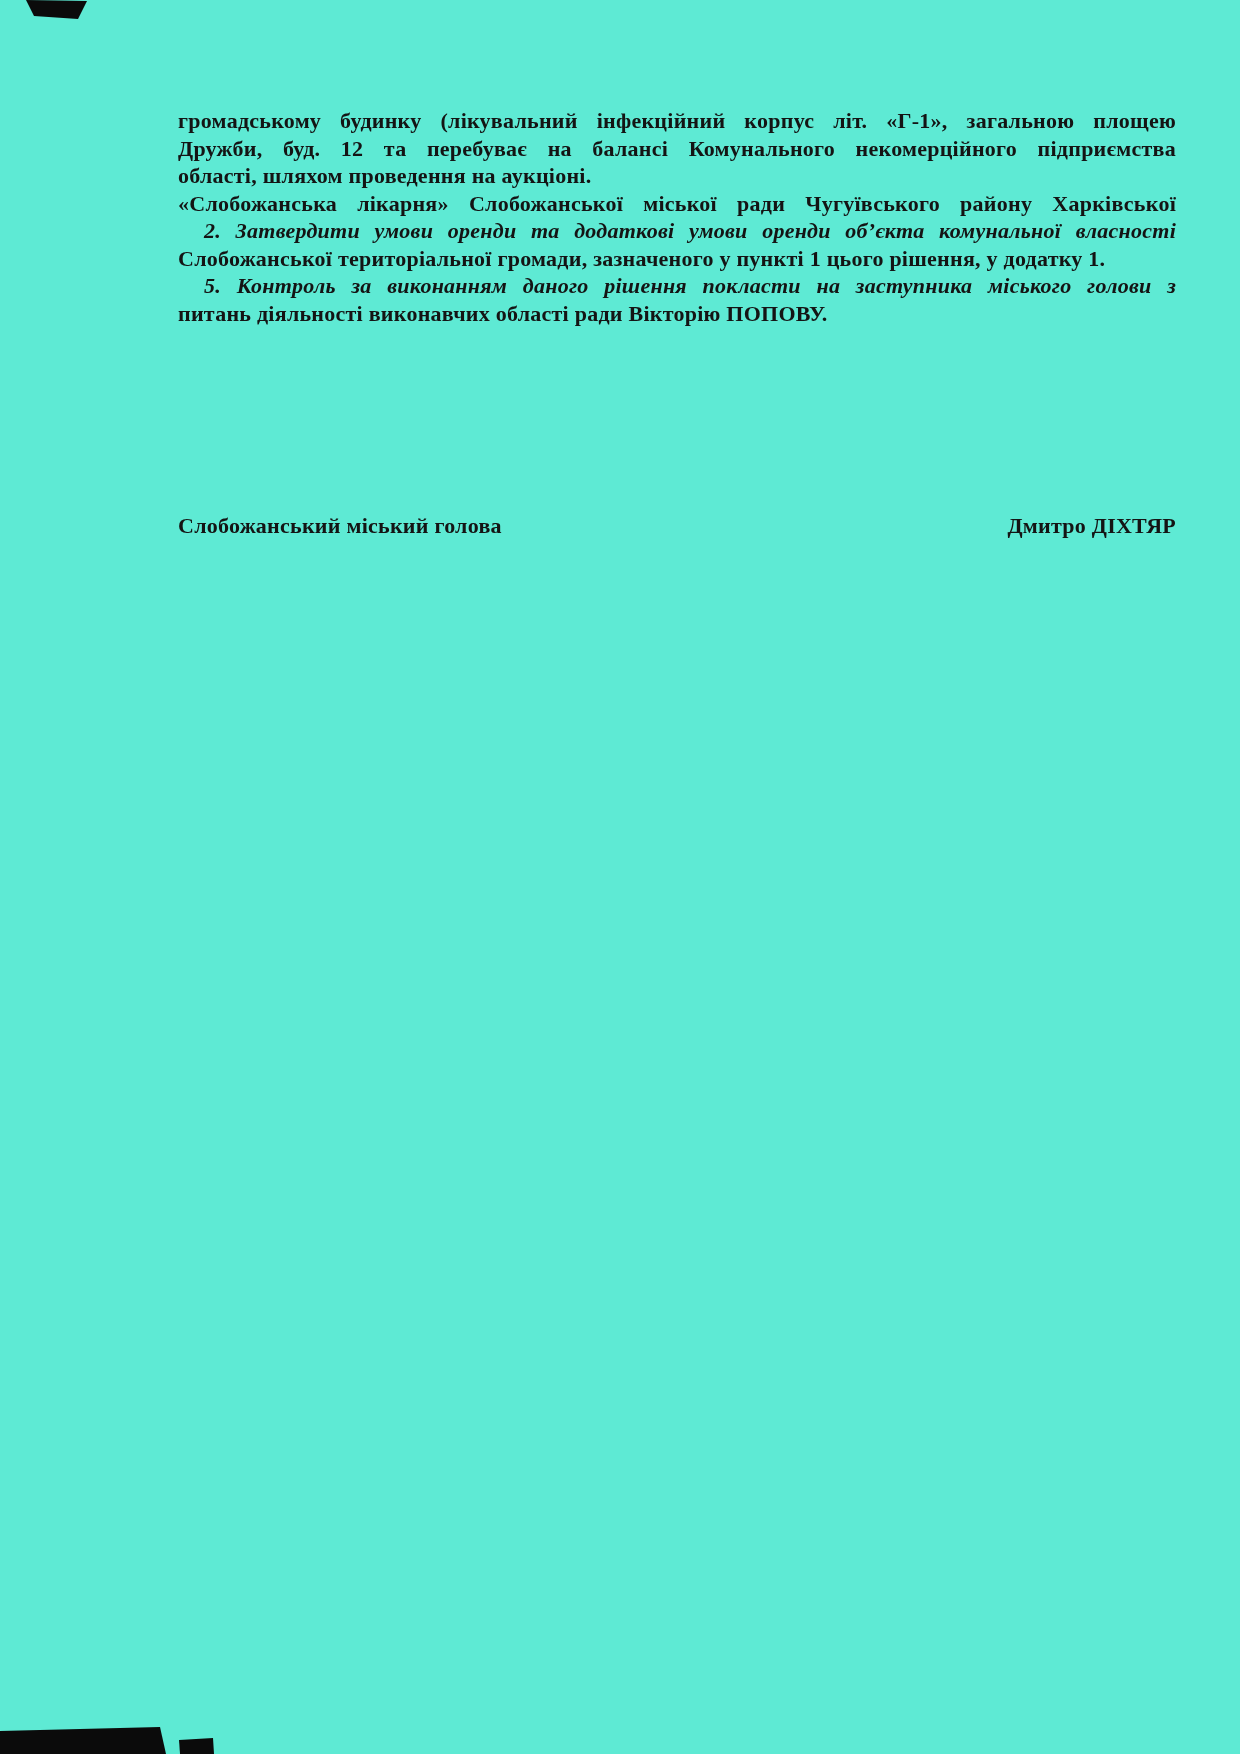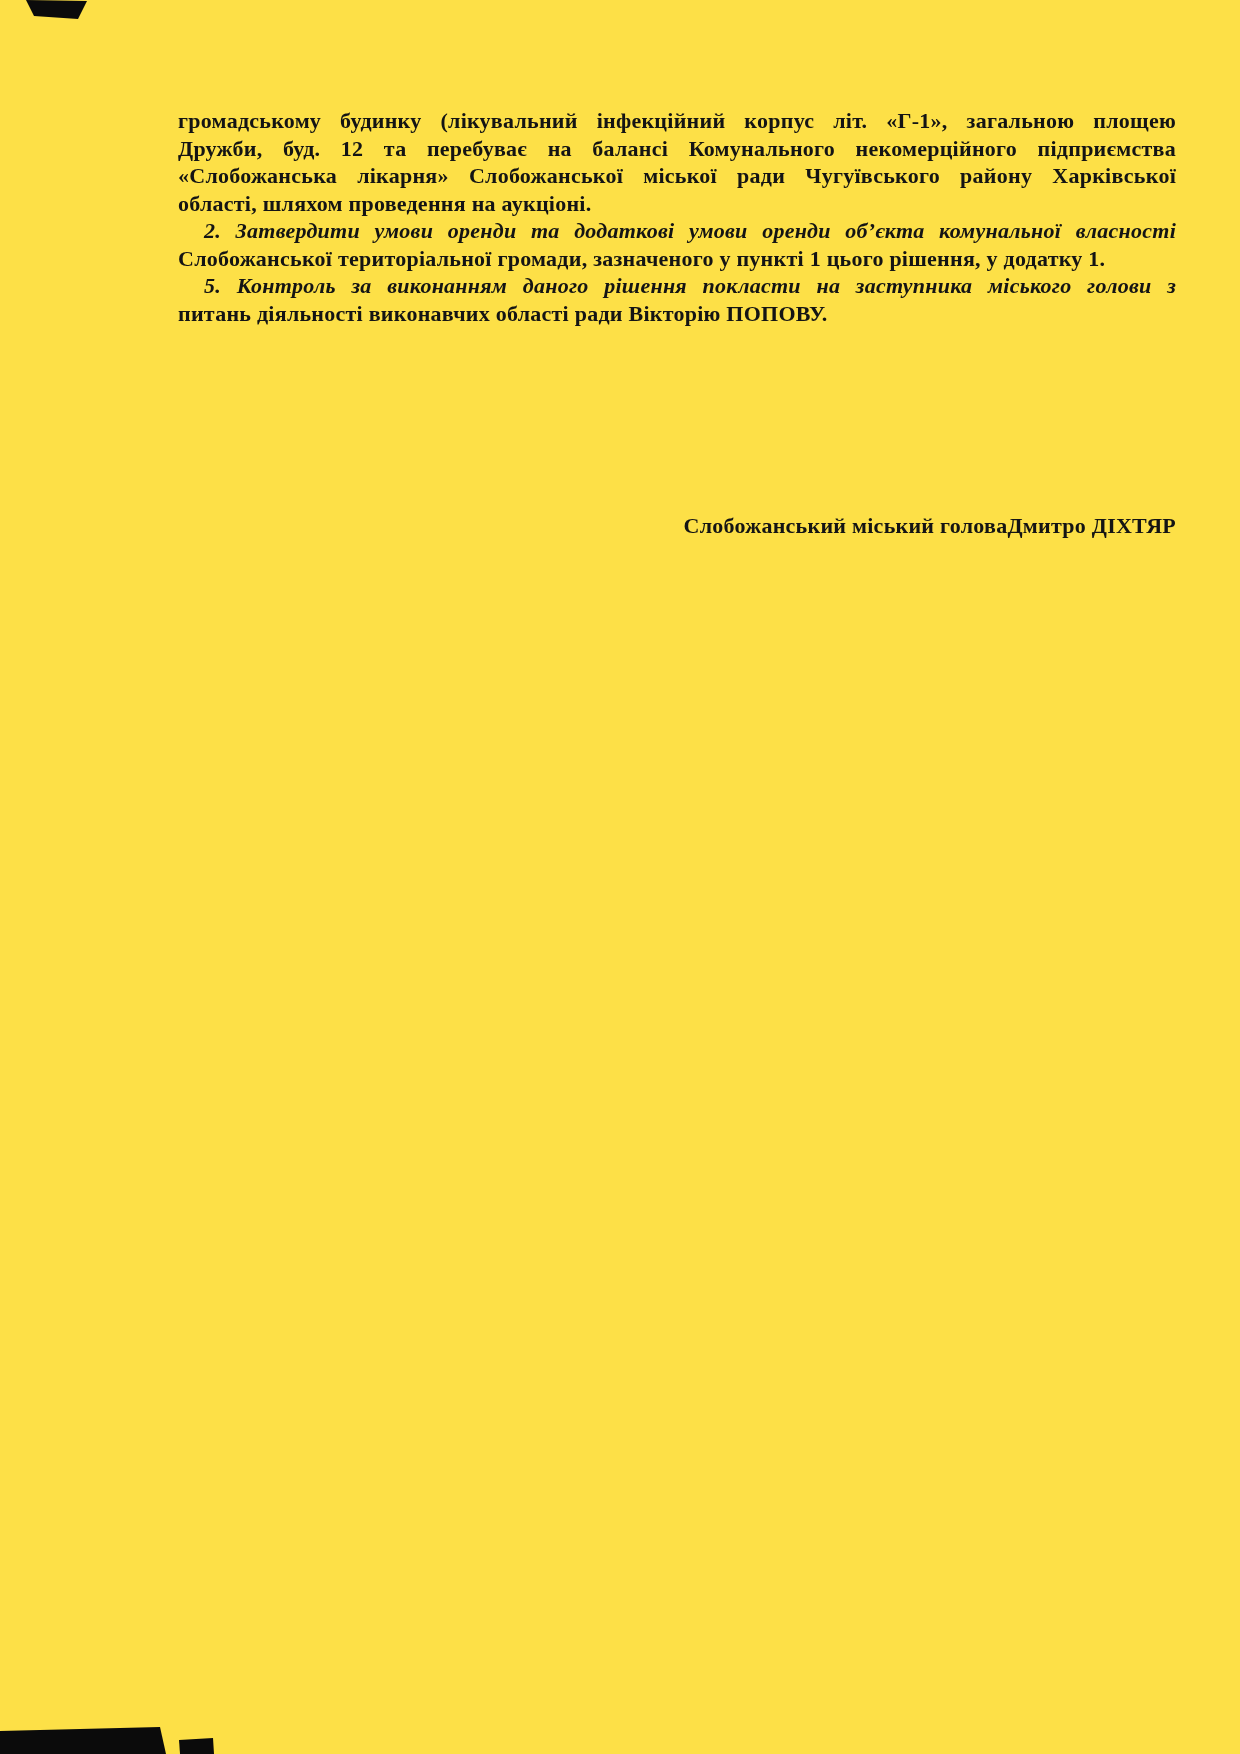--- a/index.html
+++ b/index.html
@@ -4,21 +4,21 @@
 <style>
   html, body {
     margin: 0;
     padding: 0;
     background: #ffffff;
   }
   .page {
     position: relative;
     width: 1240px;
     height: 1754px;
-    background: #fde047;
+    background: #5eead4;
     overflow: hidden;
     font-family: "Liberation Serif", "DejaVu Serif", serif;
     color: #141414;
   }
   .body-text {
     position: absolute;
     left: 178px;
     top: 107px;
     width: 998px;
     font-size: 22px;
@@ -38,21 +38,21 @@
   .line.indent {
     text-indent: 26px;
     font-style: italic;
   }
   .sig-row {
     position: absolute;
     left: 178px;
     top: 512px;
     width: 998px;
     display: flex;
-    justify-content: flex-end;
+    justify-content: space-between;
     align-items: baseline;
     font-size: 22px;
     line-height: 27.5px;
     font-weight: 600;
     letter-spacing: 0.25px;
     white-space: nowrap;
   }
   .artifact-layer {
     position: absolute;
     left: 0;
@@ -63,22 +63,22 @@
   }
 </style>
 </head>
 <body>
 
 <div class="page">
 
   <div class="body-text">
     <div class="line">громадському будинку (лікувальний інфекційний корпус літ. «Г-1», загальною площею</div>
     <div class="line">Дружби, буд. 12 та перебуває на балансі Комунального некомерційного підприємства</div>
+    <div class="line left">області, шляхом проведення на аукціоні.</div>
     <div class="line">«Слобожанська лікарня» Слобожанської міської ради Чугуївського району Харківської</div>
-    <div class="line left">області, шляхом проведення на аукціоні.</div>
     <div class="line indent">2. Затвердити умови оренди та додаткові умови оренди об’єкта комунальної власності</div>
     <div class="line left">Слобожанської територіальної громади, зазначеного у пункті 1 цього рішення, у додатку 1.</div>
     <div class="line indent">5. Контроль за виконанням даного рішення покласти на заступника міського голови з</div>
     <div class="line left">питань діяльності виконавчих області ради Вікторію ПОПОВУ.</div>
   </div>
 
   <div class="sig-row">
     <span>Слобожанський міський голова</span>
     <span>Дмитро ДІХТЯР</span>
   </div>

